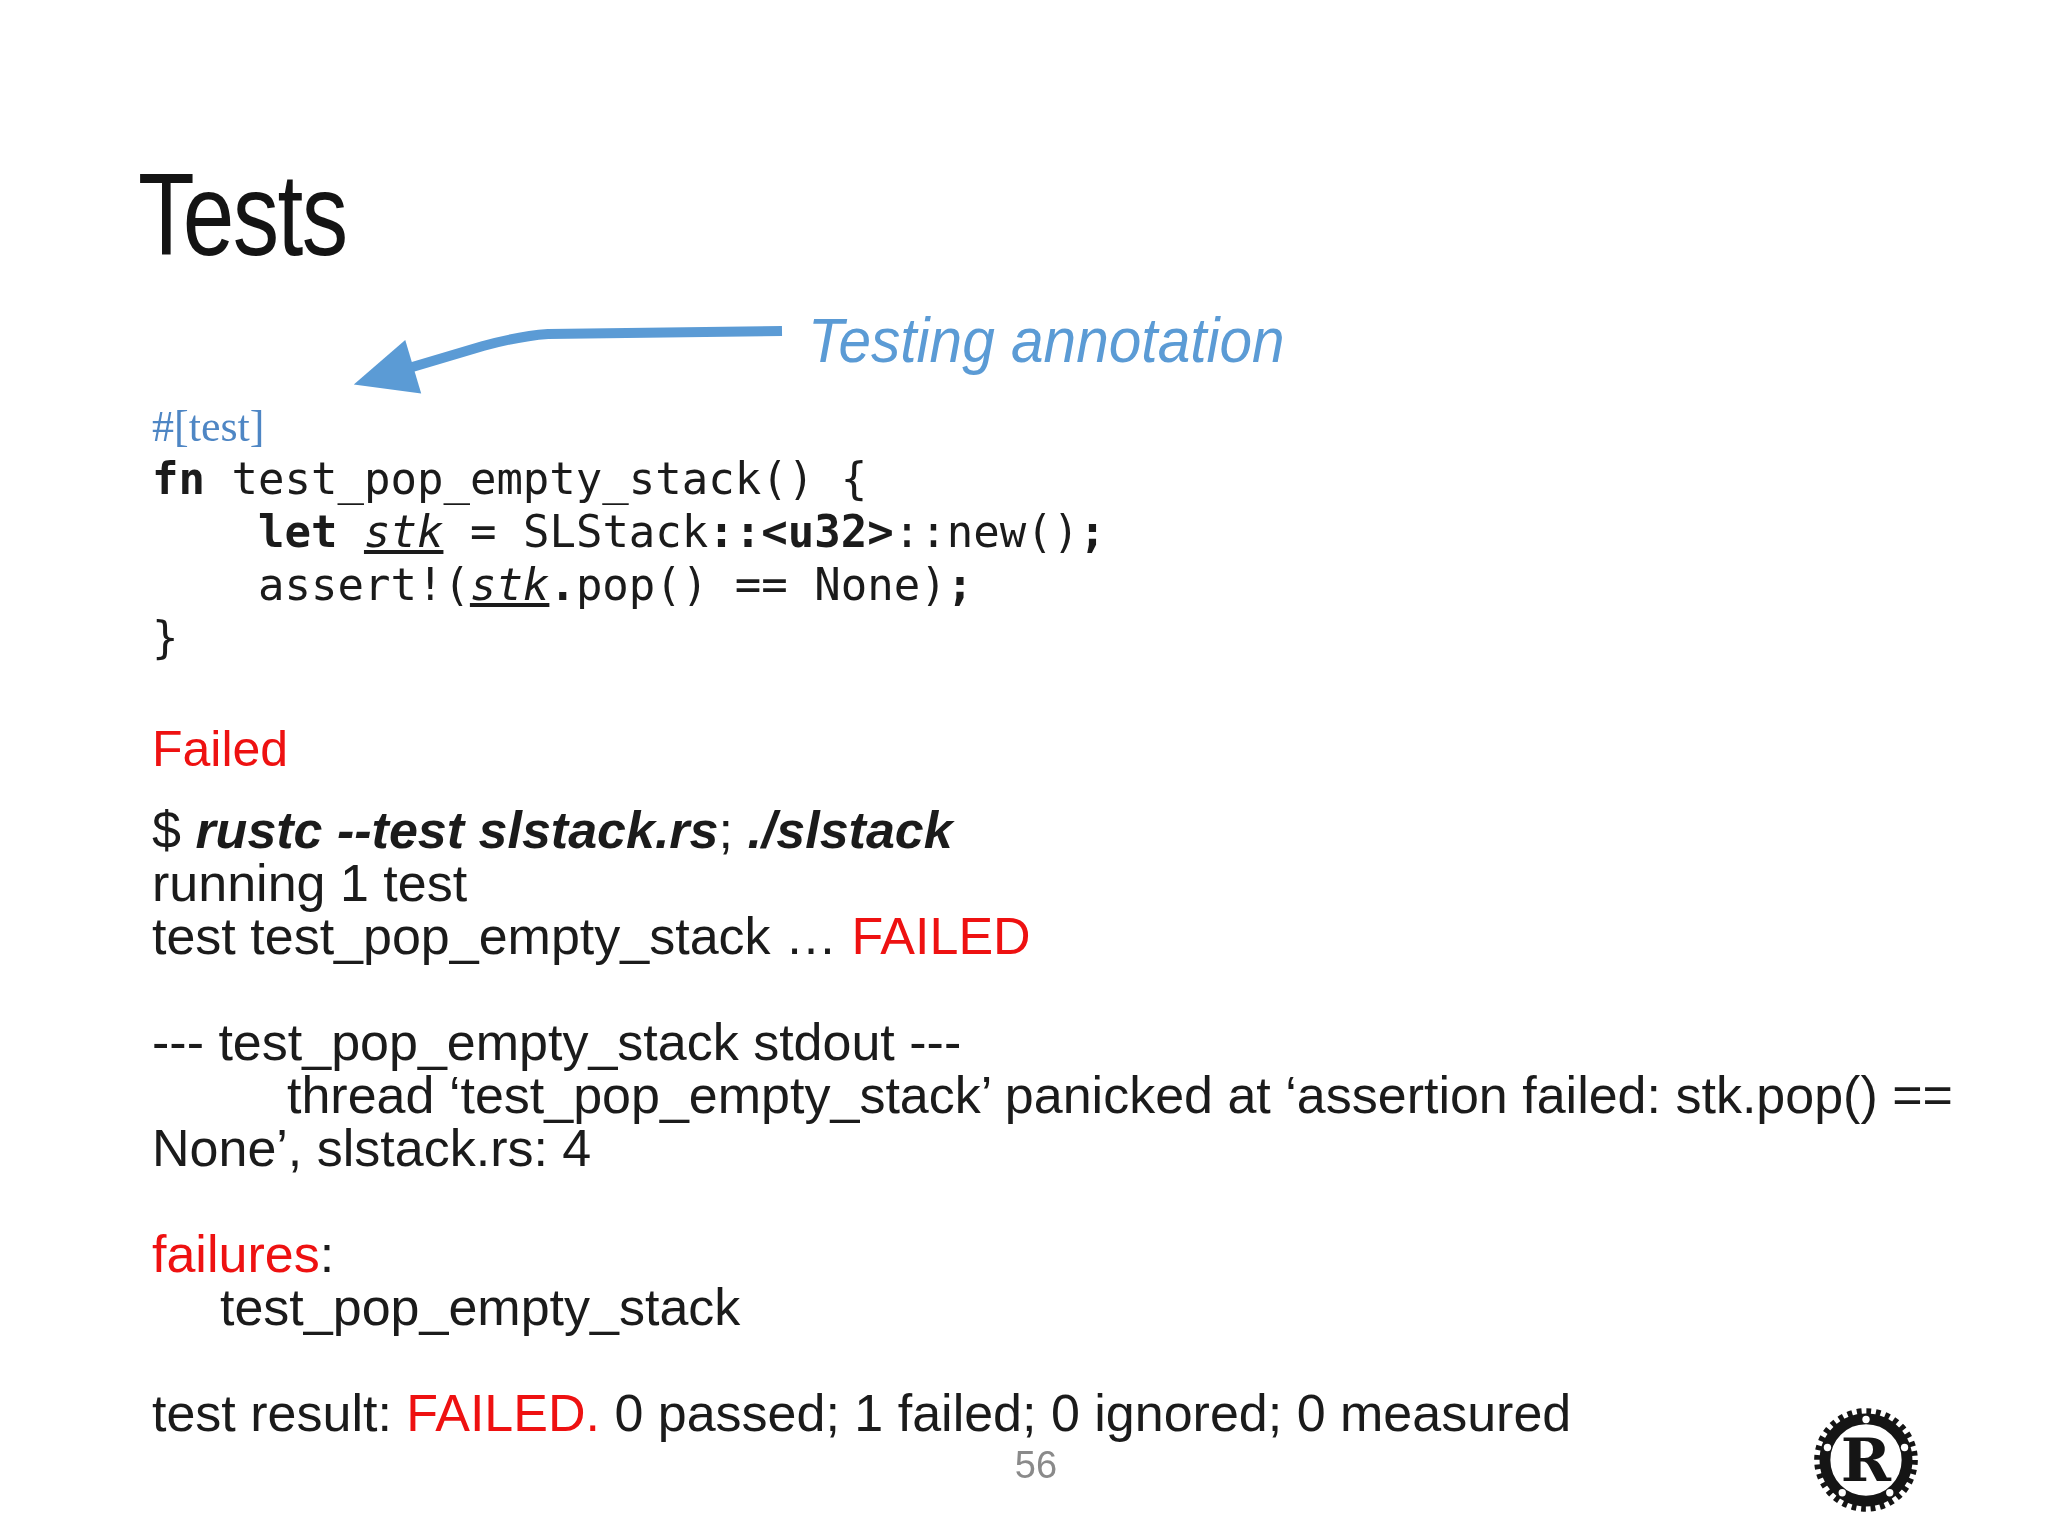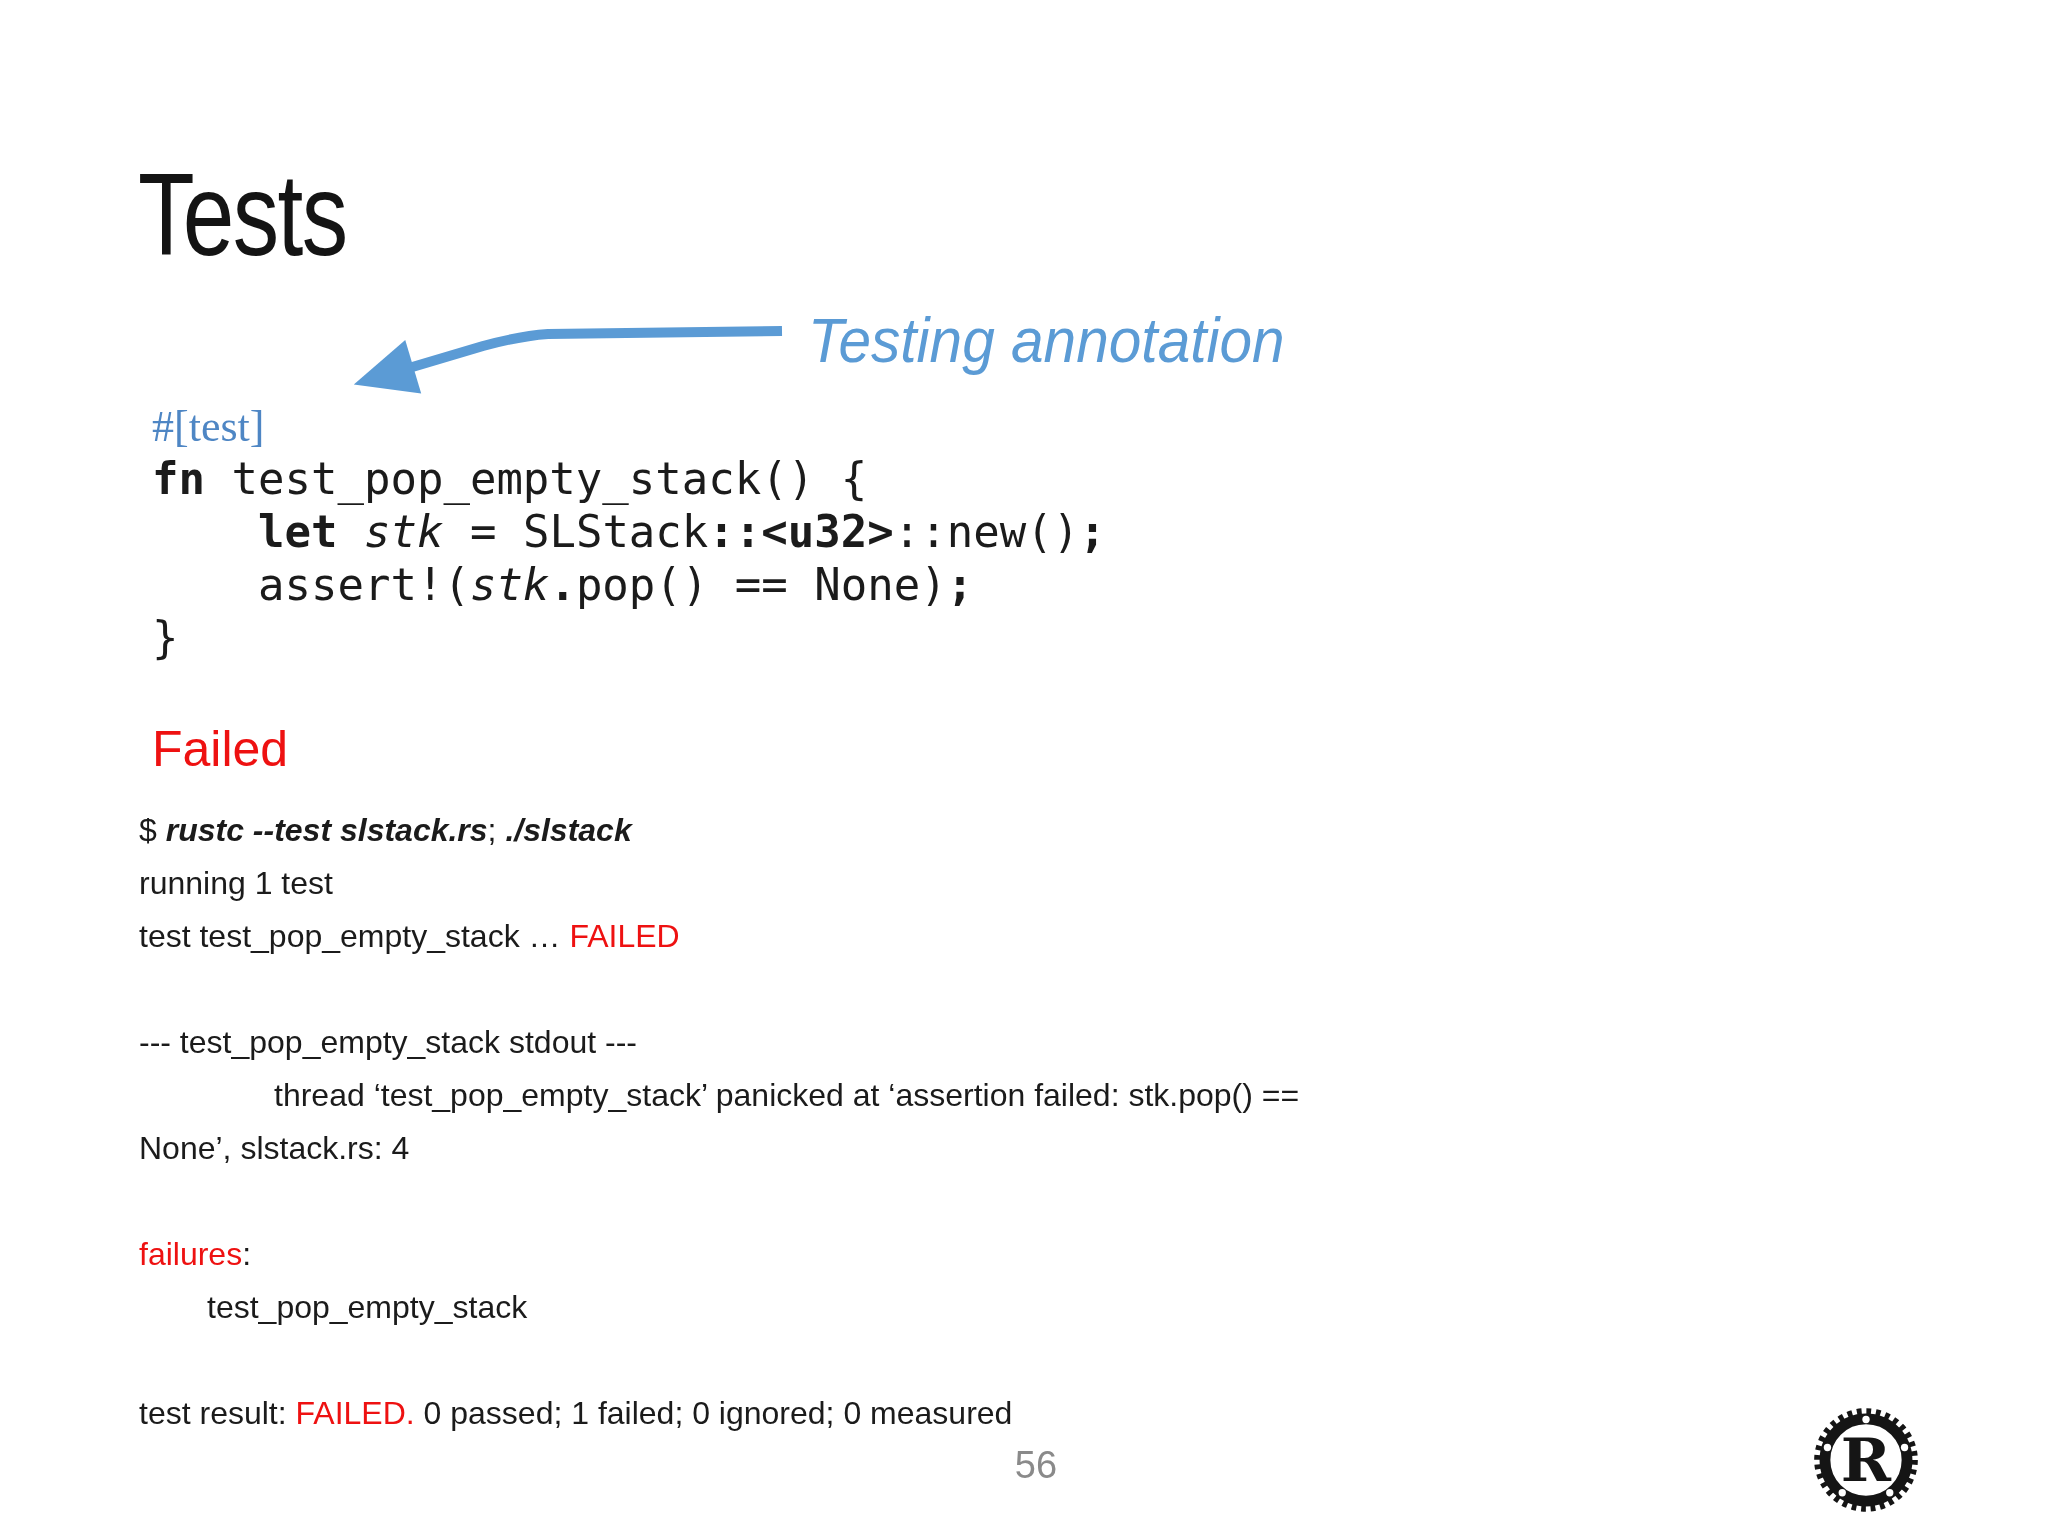--- a/index.html
+++ b/index.html
@@ -56,31 +56,31 @@
   .failed-heading {
     position: absolute;
     left: 152px;
     top: 720px;
     font-size: 50px;
     font-weight: 400;
     color: var(--red);
   }
   .terminal-output {
     position: absolute;
-    left: 139px;
+    left: 152px;
     top: 804px;
-    font-size: 32px;
+    font-size: 52px;
     line-height: 53px;
     white-space: pre;
     color: #1b1b1b;
   }
   .line { min-height: 53px; }
   .seg-blue   { color: var(--code-blue); font-family: Liberation Serif, serif; }
   .seg-bold   { font-weight: 700; text-align: center; }
-  .seg-italic { font-style: italic; }
+  .seg-italic { font-style: italic; text-decoration: underline; }
   .seg-bi     { font-weight: 700; font-style: italic; }
   .seg-red    { color: var(--red); }
   .page-number {
     position: absolute;
     left: 12px;
     top: 1444px;
     width: 2048px;
     text-align: center;
     font-size: 38px;
     color: var(--gray);

